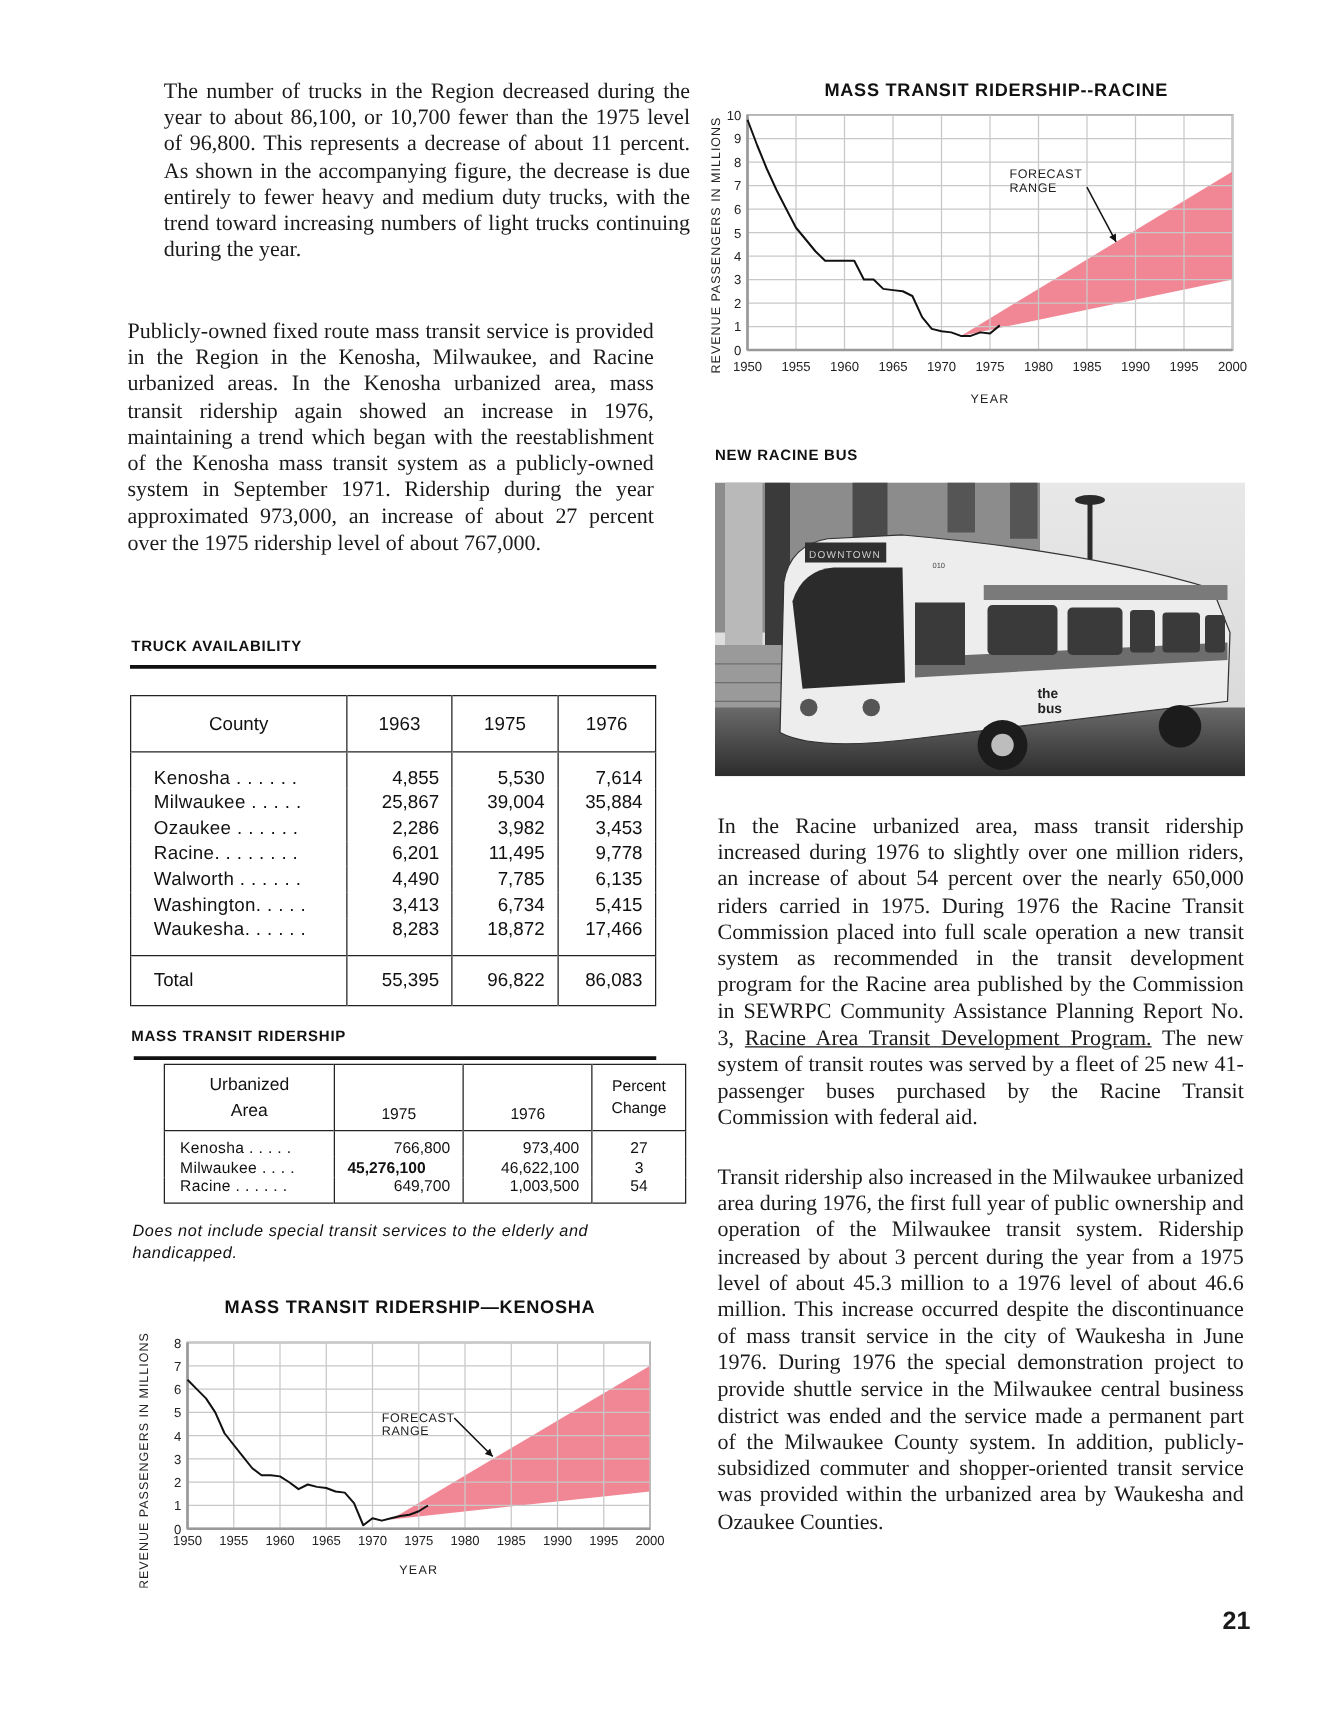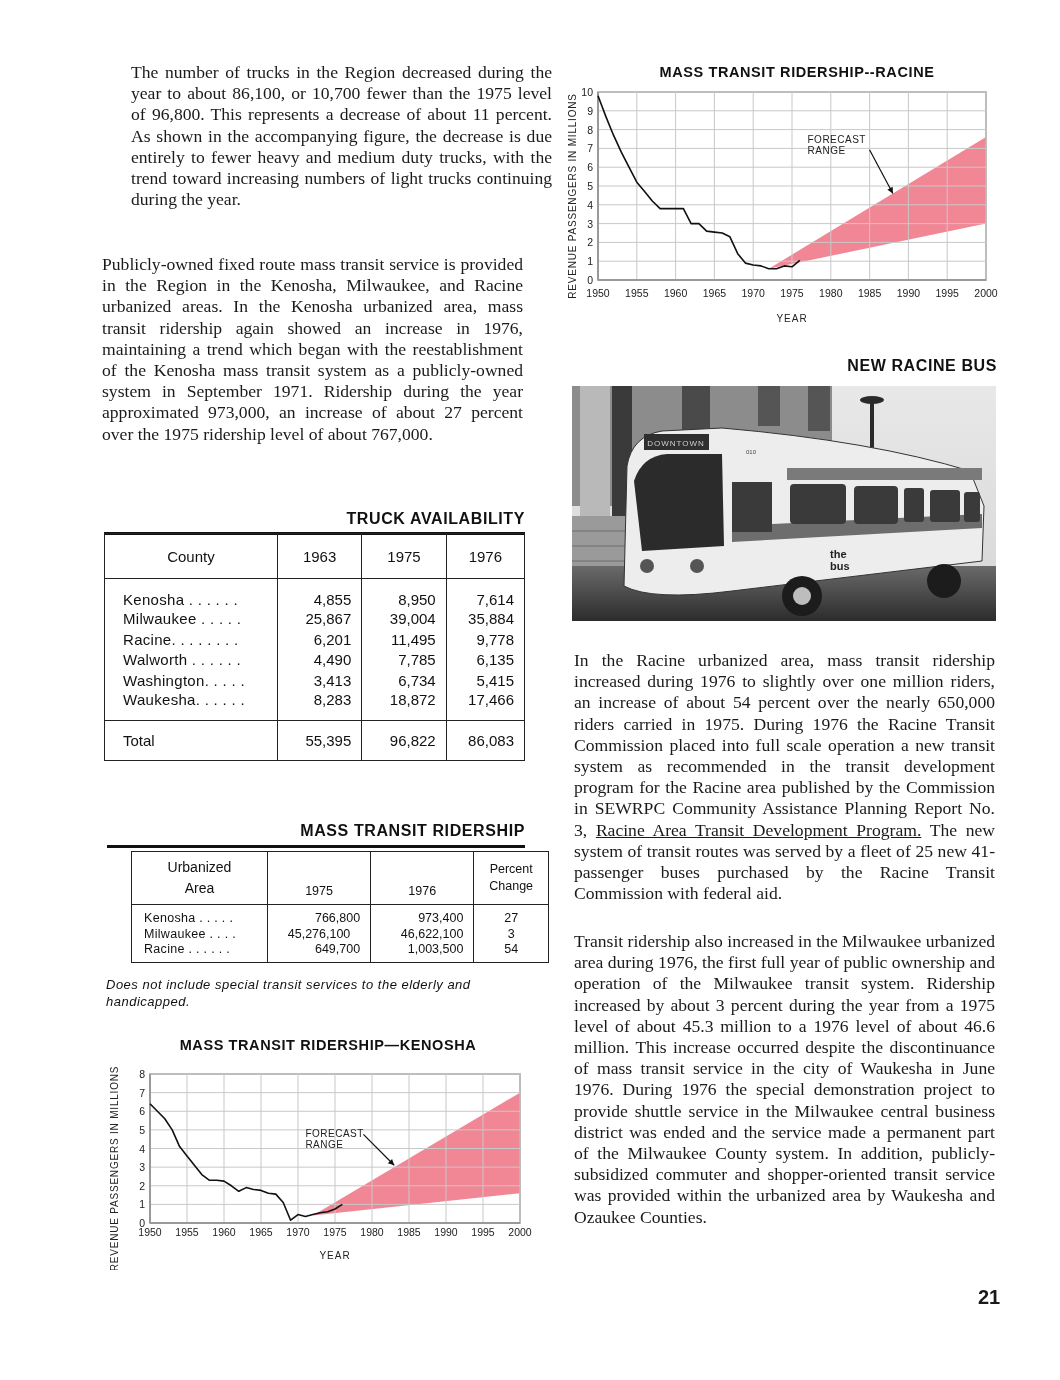--- a/index.html
+++ b/index.html
@@ -1,60 +1,66 @@
 <!DOCTYPE html>
 <html><head>
 <meta charset="utf-8">
 <style>
   html,body{margin:0;padding:0;background:#fff;}
   body{width:1060px;height:1380px;position:relative;overflow:hidden;color:#1a1a1a;}
   .para{position:absolute;font-family:"Liberation Serif","DejaVu Serif",serif;font-size:17.6px;line-height:21.2px;text-align:justify;color:#1a1a1a;}
   .para p{margin:0;}
-  .caption{position:absolute;font-family:"Liberation Sans",sans-serif;font-weight:bold;font-size:16px;letter-spacing:0.6px;text-align:right;color:#111;}
+  .caption{position:absolute;font-family:"Liberation Sans",sans-serif;font-weight:bold;font-size:12px;letter-spacing:0.6px;text-align:left;color:#111;}
   table.tbl{position:absolute;border-collapse:collapse;font-family:"Liberation Sans",sans-serif;color:#111;}
   .tbl td,.tbl th{border-left:1.5px solid #222;border-right:1.5px solid #222;padding:0 10px;font-weight:normal;}
   .rule{position:absolute;height:3px;background:#111;}
   .footnote{position:absolute;font-family:"Liberation Sans",sans-serif;font-style:italic;font-size:13px;line-height:17px;letter-spacing:0.5px;color:#111;}
   .page-num{position:absolute;font-family:"Liberation Sans",sans-serif;font-weight:bold;font-size:20px;}
   svg text{font-family:"Liberation Sans",sans-serif;}
   .photo{position:absolute;}
 </style>
 </head>
 <body>
 
 <div class="para" style="left:102px;top:62px;width:421px;margin-left:29px;">
   <p>The number of trucks in the Region decreased during the year to about 86,100, or 10,700 fewer than the 1975 level of 96,800. This represents a decrease of about 11 percent. As shown in the accompanying figure, the decrease is due entirely to fewer heavy and medium duty trucks, with the trend toward increasing numbers of light trucks continuing during the year.</p>
 </div>
 <div class="para" style="left:102px;top:254px;width:421px;">
   <p>Publicly-owned fixed route mass transit service is provided in the Region in the Kenosha, Milwaukee, and Racine urbanized areas. In the Kenosha urbanized area, mass transit ridership again showed an increase in 1976, maintaining a trend which began with the reestablishment of the Kenosha mass transit system as a publicly-owned system in September 1971. Ridership during the year approximated 973,000, an increase of about 27 percent over the 1975 ridership level of about 767,000.</p>
 </div>
 
 <div class="caption" style="left:105px;top:510px;width:420px;">TRUCK AVAILABILITY</div>
 <div class="rule" style="left:104px;top:532px;width:421px;"></div>
-<table class="tbl" style="left:104px;top:533px;width:421px;border:1.5px solid #222;font-size:15px;">
+<table class="tbl" style="left:104px;top:556px;width:421px;border:1.5px solid #222;font-size:15px;">
   <tbody>
       <tr style="height:45px;border-bottom:1.5px solid #222;">
     <th style="width:149px;">County</th>
     <th style="width:62px;">1963</th>
     <th style="width:62px;">1975</th>
     <th style="width:56px;">1976</th>
   </tr>
   </tbody>
     <tbody id="truck-rows">
       <tr style="height: 20.8px;">
         <td style="text-align:left;padding-left:18px;letter-spacing:0.3px;padding-top:12px;"><span>Kenosha</span><span> . . . . . .</span></td>
         <td style="text-align:right;padding-top:12px;">4,855</td>
-        <td style="text-align:right;padding-top:12px;">8,950</td>
+        <td style="text-align:right;padding-top:12px;">5,530</td>
         <td style="text-align:right;padding-top:12px;">7,614</td>
       </tr>
       <tr style="height: 20.8px;">
         <td style="text-align:left;padding-left:18px;letter-spacing:0.3px;"><span>Milwaukee</span><span> . . . . .</span></td>
         <td style="text-align:right;">25,867</td>
         <td style="text-align:right;">39,004</td>
         <td style="text-align:right;">35,884</td>
+      </tr>
+      <tr style="height: 20.8px;">
+        <td style="text-align:left;padding-left:18px;letter-spacing:0.3px;"><span>Ozaukee</span><span> . . . . . .</span></td>
+        <td style="text-align:right;">2,286</td>
+        <td style="text-align:right;">3,982</td>
+        <td style="text-align:right;">3,453</td>
       </tr>
       <tr style="height: 20.8px;">
         <td style="text-align:left;padding-left:18px;letter-spacing:0.3px;"><span>Racine</span><span>. . . . . . . .</span></td>
         <td style="text-align:right;">6,201</td>
         <td style="text-align:right;">11,495</td>
         <td style="text-align:right;">9,778</td>
       </tr>
       <tr style="height: 20.8px;">
         <td style="text-align:left;padding-left:18px;letter-spacing:0.3px;"><span>Walworth</span><span> . . . . . .</span></td>
         <td style="text-align:right;">4,490</td>
@@ -103,21 +109,21 @@
   </tbody>
     <tbody id="ride-rows">
       <tr style="height: 17px;">
         <td style="text-align:left;padding-left:12px;letter-spacing:0.3px;padding-top:6px;"><span>Kenosha</span><span> . . . . .</span></td>
         <td style="text-align:right;padding-top:6px;">766,800</td>
         <td style="text-align:right;padding-top:6px;">973,400</td>
         <td style="text-align:center;padding-top:6px;">27</td>
       </tr>
       <tr style="height: 17px;">
         <td style="text-align:left;padding-left:12px;letter-spacing:0.3px;"><span>Milwaukee</span><span> . . . .</span></td>
-        <td style="text-align:center;">45,276,100</td>
+        <td style="text-align:left;font-weight:bold;">45,276,100</td>
         <td style="text-align:right;">46,622,100</td>
         <td style="text-align:center;">3</td>
       </tr>
       <tr style="height: 17px;">
         <td style="text-align:left;padding-left:12px;letter-spacing:0.3px;padding-bottom:6px;"><span>Racine</span><span> . . . . . .</span></td>
         <td style="text-align:right;padding-bottom:6px;">649,700</td>
         <td style="text-align:right;padding-bottom:6px;">1,003,500</td>
         <td style="text-align:center;padding-bottom:6px;">54</td>
       </tr>
     </tbody>

